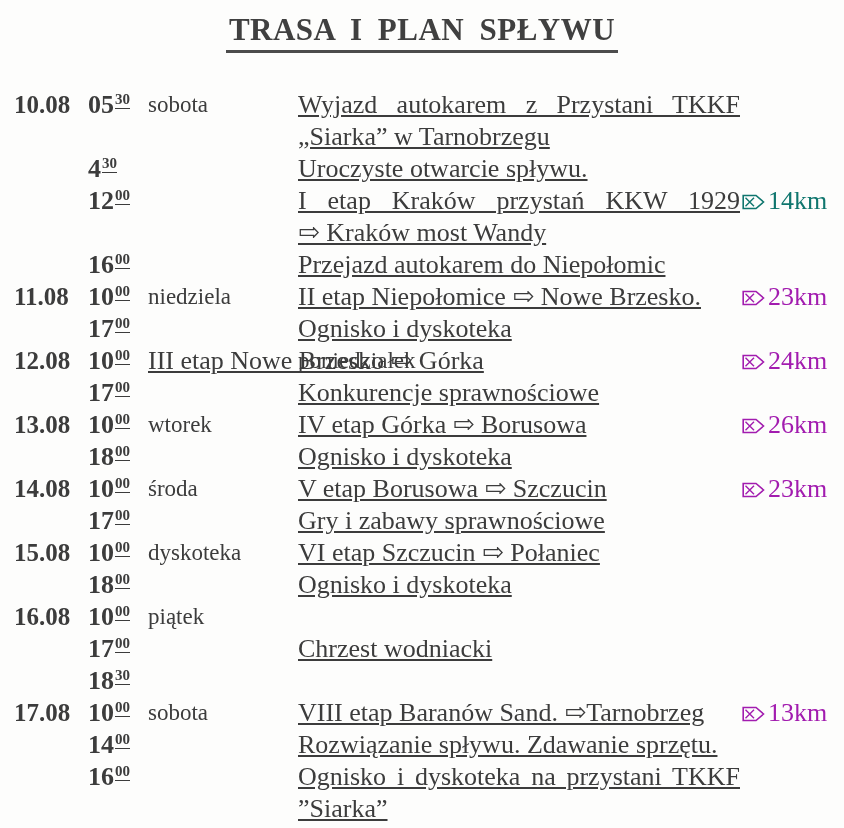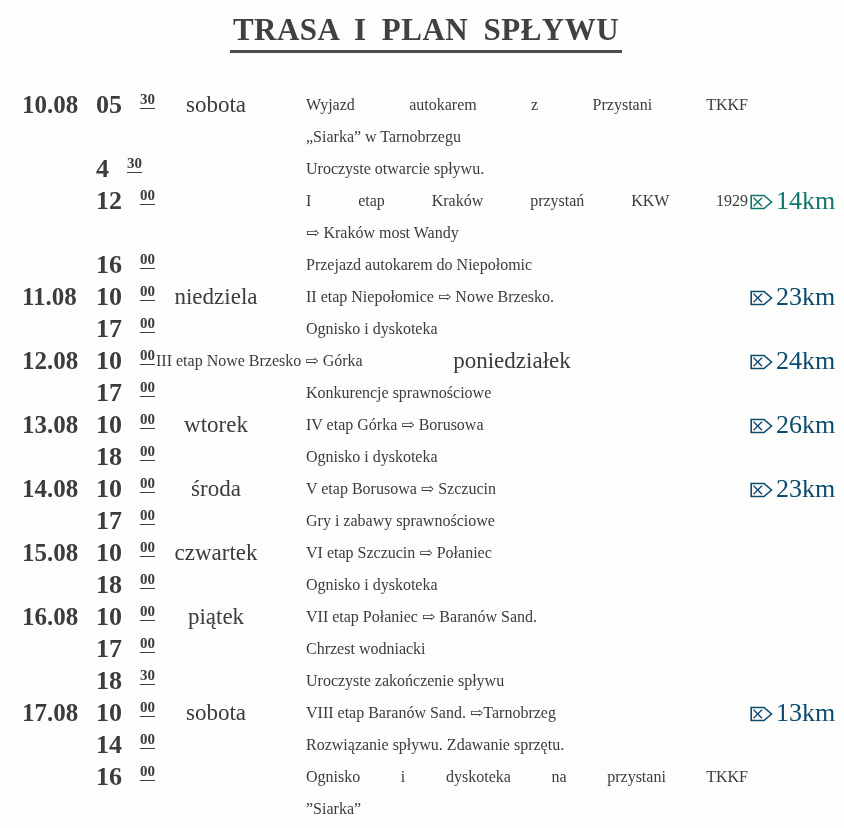--- a/index.html
+++ b/index.html
@@ -9,21 +9,20 @@
   }
   .page {
     position: relative;
     width: 844px;
     height: 828px;
     box-sizing: border-box;
     background: #fdfdfc;
     font-family: "Liberation Serif", "DejaVu Serif", "DejaVu Sans", serif;
     color: #3c3c3c;
     overflow: hidden;
-    padding-left: 8px;
   }
   .title-wrap {
     text-align: center;
     padding-top: 12px;
   }
   .title {
     display: inline-block;
     margin: 0;
     font-size: 31px;
     font-weight: bold;
@@ -58,44 +57,45 @@
     font-weight: bold;
     white-space: nowrap;
   }
   .minutes {
     display: inline-block;
     font-size: 15px;
     font-weight: bold;
     transform: translateY(-9px);
     border-bottom: 1.5px solid currentColor;
     line-height: 1.1;
-    margin-left: 18px;
+    margin-left: 1px;
   }
   .day {
     font-size: 23px;
-    text-align: center;
+    text-align: left;
     padding-right: 30px;
     white-space: nowrap;
   }
   .desc {
-    font-size: 16px;
+    font-size: 26px;
+    text-decoration: underline;
   }
   .desc .line {
     line-height: 32px;
     white-space: nowrap;
   }
   .desc .line:not(:last-child) {
     text-align: justify;
     text-align-last: justify;
   }
   .dist {
     font-size: 26px;
     padding-left: 2px;
     white-space: nowrap;
-    color: #0c4a6e;
+    color: #a21caf;
   }
   .dist.red {
     color: #0f766e;
   }
   .dist-icon {
     display: inline-block;
     vertical-align: -1px;
     margin-right: 3px;
   }
   .dist-icon svg {
@@ -263,62 +263,56 @@
     <div class="cell day"></div>
     <div class="cell desc">
           <div class="line">Gry i zabawy sprawnościowe</div>
         </div>
     <div class="cell dist"></div>
   </div>
 
   <div class="row">
     <div class="cell date">15.08</div>
     <div class="cell time"><span class="hours">10</span><span class="minutes">00</span></div>
-    <div class="cell day">czwartek</div>
+    <div class="cell day">dyskoteka</div>
     <div class="cell desc">
           <div class="line">VI etap Szczucin ⇨ Połaniec</div>
         </div>
   </div>
 
   <div class="row">
     <div class="cell date"></div>
     <div class="cell time"><span class="hours">18</span><span class="minutes">00</span></div>
     <div class="cell day"></div>
     <div class="cell desc">
           <div class="line">Ognisko i dyskoteka</div>
         </div>
     <div class="cell dist"></div>
   </div>
 
   <div class="row">
     <div class="cell date">16.08</div>
     <div class="cell time"><span class="hours">10</span><span class="minutes">00</span></div>
     <div class="cell day">piątek</div>
-    <div class="cell desc">
-          <div class="line">VII etap Połaniec ⇨ Baranów Sand.</div>
-        </div>
   </div>
 
   <div class="row">
     <div class="cell date"></div>
     <div class="cell time"><span class="hours">17</span><span class="minutes">00</span></div>
     <div class="cell day"></div>
     <div class="cell desc">
           <div class="line">Chrzest wodniacki</div>
         </div>
     <div class="cell dist"></div>
   </div>
 
   <div class="row">
     <div class="cell date"></div>
     <div class="cell time"><span class="hours">18</span><span class="minutes">30</span></div>
     <div class="cell day"></div>
-    <div class="cell desc">
-          <div class="line">Uroczyste zakończenie spływu</div>
-        </div>
     <div class="cell dist"></div>
   </div>
 
   <div class="row">
     <div class="cell date">17.08</div>
     <div class="cell time"><span class="hours">10</span><span class="minutes">00</span></div>
     <div class="cell day">sobota</div>
     <div class="cell desc">
           <div class="line">VIII etap Baranów Sand. ⇨Tarnobrzeg</div>
         </div>

